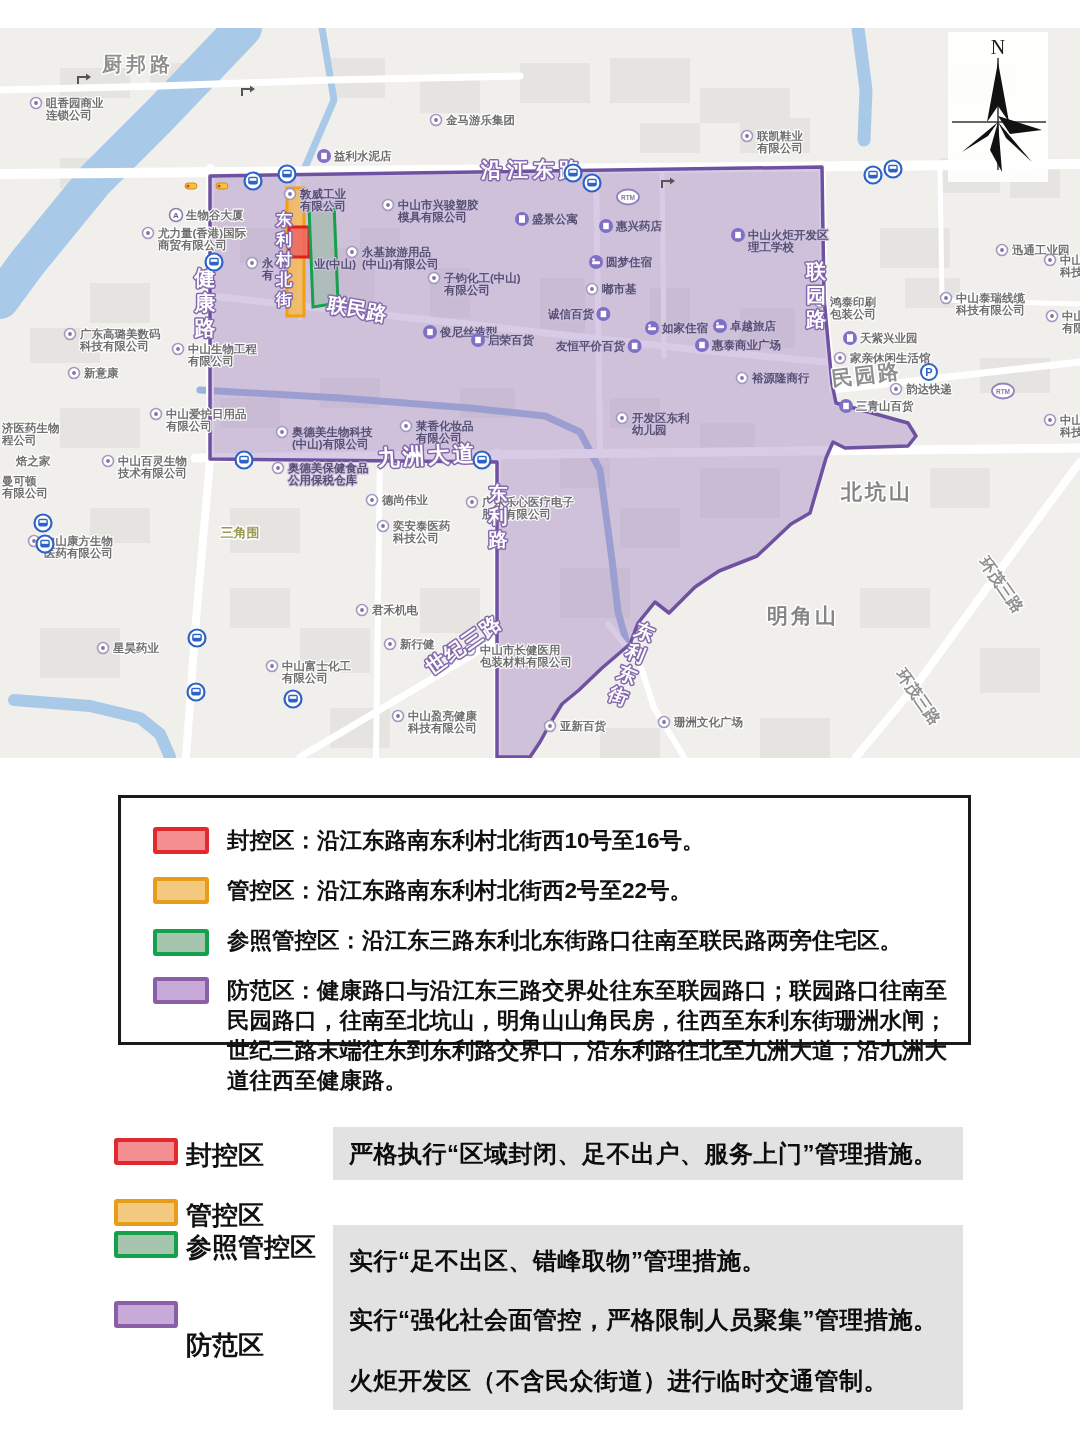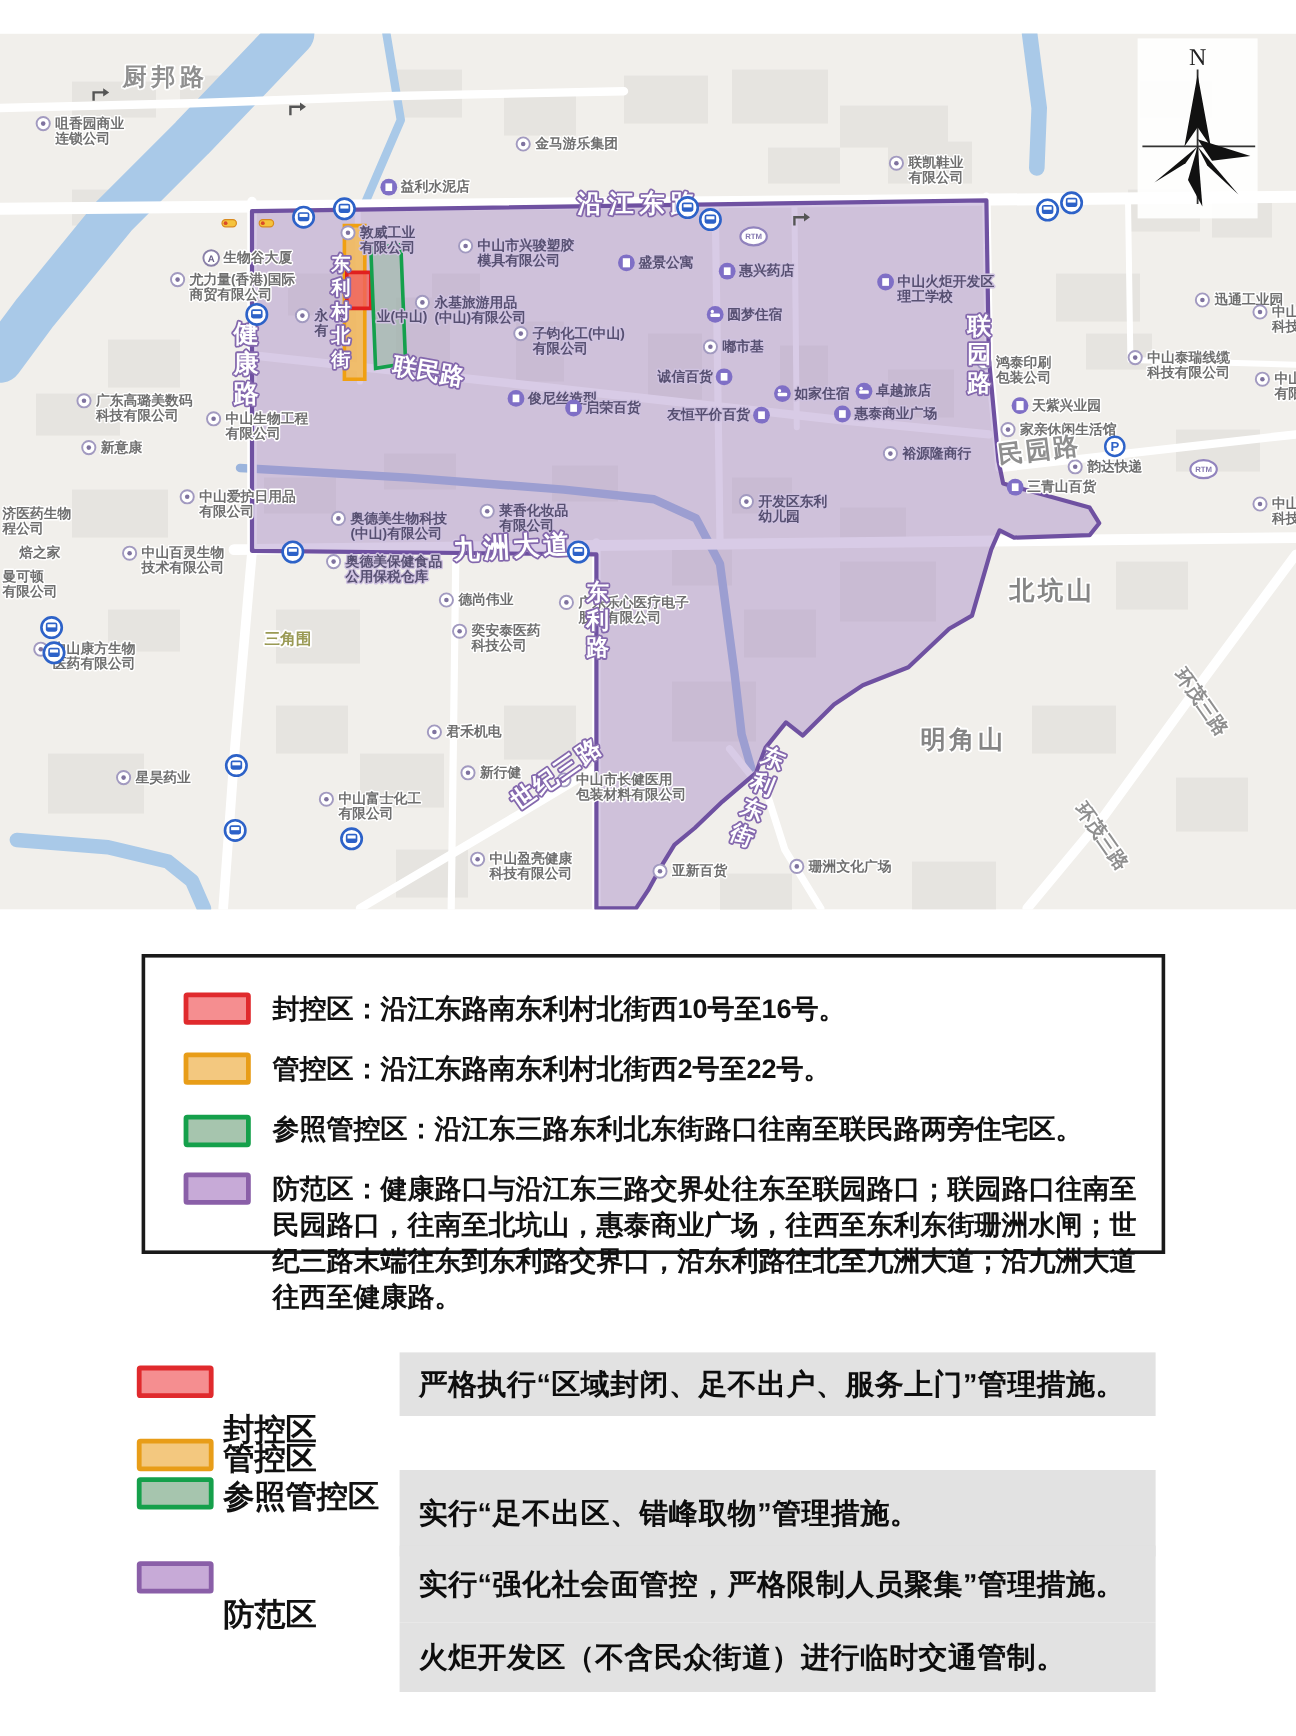--- a/index.html
+++ b/index.html
@@ -636,26 +636,26 @@
       <div class="legend-row" style="top: 78px;">
         <div class="swatch legend-swatch" style="background: rgb(243, 200, 127); border-color: rgb(232, 157, 24);"></div>
         <div class="legend-text">管控区：沿江东路南东利村北街西2号至22号。</div>
       </div>
       <div class="legend-row" style="top: 128px; align-items: flex-end;">
         <div class="swatch legend-swatch" style="background: rgb(166, 197, 174); border-color: rgb(21, 160, 75);"></div>
         <div class="legend-text">参照管控区：沿江东三路东利北东街路口往南至联民路两旁住宅区。</div>
       </div>
       <div class="legend-row" style="top: 178px;">
         <div class="swatch legend-swatch" style="background: rgb(199, 170, 215); border-color: rgb(138, 95, 168);"></div>
-        <div class="legend-text">防范区：健康路口与沿江东三路交界处往东至联园路口；联园路口往南至民园路口，往南至北坑山，惠泰商业广场，往西至东利东街珊洲水闸；世纪三路末端往东到东利路交界口，沿东利路往北至九洲大道；沿九洲大道往西至健康路。</div>
+        <div class="legend-text">防范区：健康路口与沿江东三路交界处往东至联园路口；联园路口往南至民园路口，往南至北坑山，明角山山角民房，往西至东利东街珊洲水闸；世纪三路末端往东到东利路交界口，沿东利路往北至九洲大道；沿九洲大道往西至健康路。</div>
       </div>
     </div>
 <div id="measures">
       <div class="mswatch" style="top: 1138px; background: rgb(245, 142, 144); border-color: rgb(224, 42, 45);"></div>
-      <div class="measure-label mlabel" style="position: absolute; top: 1140px; margin-top: 36px;">封控区</div>
+      <div class="measure-label mlabel" style="position: absolute; top: 1140px;">封控区</div>
       <div class="measure-box" style="top: 1127px; height: 53px;">
         <div class="measure-text">严格执行“区域封闭、足不出户、服务上门”管理措施。</div>
       </div>
       <div class="mswatch" style="top: 1199px; background: rgb(243, 200, 127); border-color: rgb(232, 157, 24);"></div>
       <div class="measure-label mlabel" style="position: absolute; top: 1200px;">管控区</div>
       <div class="mswatch" style="top: 1231px; background: rgb(166, 197, 174); border-color: rgb(21, 160, 75);"></div>
       <div class="measure-label mlabel" style="position: absolute; top: 1232px;">参照管控区</div>
       <div class="measure-box" style="top: 1197px; height: 72px; margin-top: 28px;">
         <div class="measure-text">实行“足不出区、错峰取物”管理措施。</div>
       </div>

